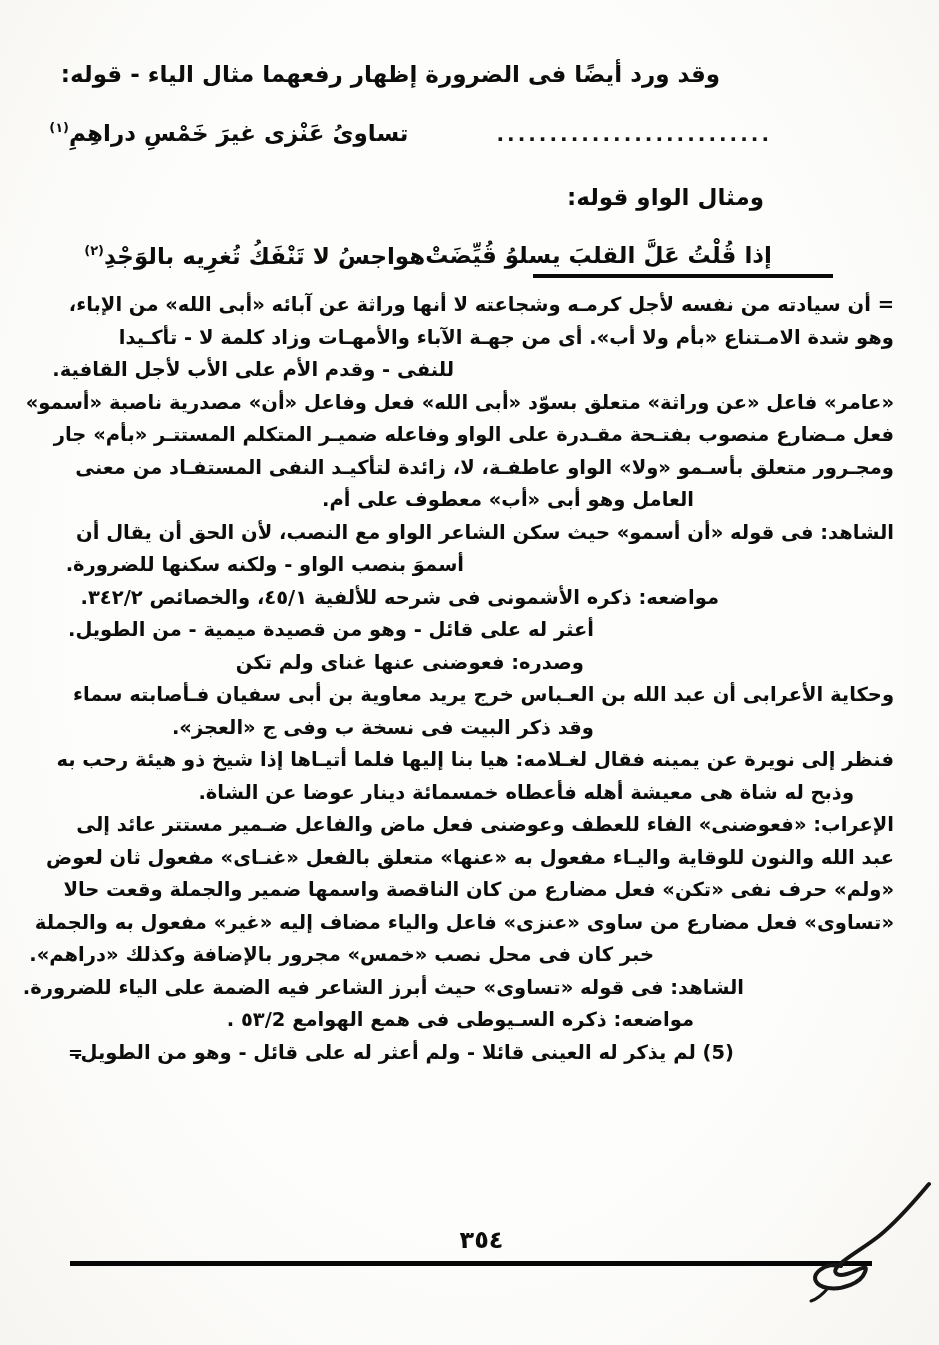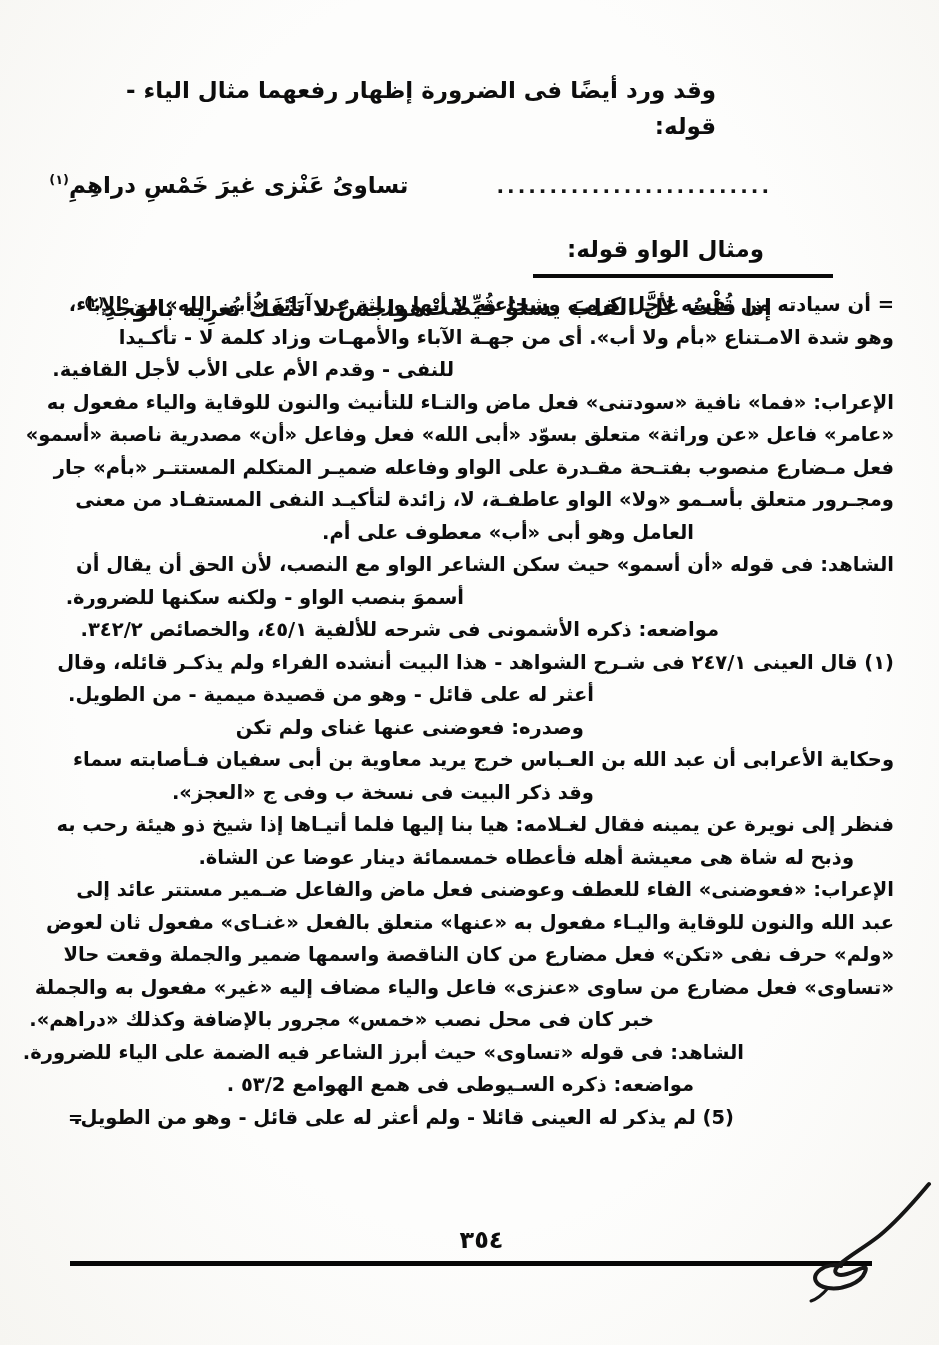--- a/index.html
+++ b/index.html
@@ -11,21 +11,21 @@
     font-family:"DejaVu Sans", sans-serif;
     color:#0d0d0d;
     overflow:hidden;
     direction:rtl;
   }
   .content{
     position:absolute;top:56px;right:49px;width:841px;
     direction:rtl;text-align:right;
     font-size:23px;font-weight:bold;
   }
-  .p1{margin:16px;padding-right:158px;line-height:36px;}
+  .p1{margin:0;padding-right:158px;line-height:36px;text-align:center;}
   .p2{margin:26px 0 0 0;padding-right:126px;line-height:36px;}
   .verse{
     display:flex;justify-content:space-between;align-items:baseline;
     margin-top:17px;padding:0 118px 0 58px;line-height:38px;
   }
   .hemistich{white-space:nowrap;}
   .dots{
     letter-spacing:3px;font-size:20px;font-weight:bold;color:#141414;
     margin-left:88px;
   }
@@ -77,29 +77,27 @@
       <span class="hemistich"><span>هواجسُ لا تَنْفَكُ تُغرِيه بالوَجْدِ</span><span class="fnmark">(٢)</span></span>
     </div>
   </div>
 
   <div class="fn-rule"></div>
 
   <div class="footnotes">
     <div class="fn-line">= أن سيادته من نفسه لأجل كرمـه وشجاعته لا أنها وراثة عن آبائه «أبى الله» من الإباء،</div>
     <div class="fn-line">وهو شدة الامـتناع «بأم ولا أب». أى من جهـة الآباء والأمهـات وزاد كلمة لا - تأكـيدا</div>
     <div class="fn-line" style="padding-right:440px">للنفى - وقدم الأم على الأب لأجل القافية.</div>
-    <div class="fn-line">الإعراب: «فما» نافية «سودتنى» فعل ماض والتـاء للتأنيث والنون للوقاية والياء مفعول به</div>
     <div class="fn-line">«عامر» فاعل «عن وراثة» متعلق بسوّد «أبى الله» فعل وفاعل «أن» مصدرية ناصبة «أسمو»</div>
     <div class="fn-line">فعل مـضارع منصوب بفتـحة مقـدرة على الواو وفاعله ضميـر المتكلم المستتـر «بأم» جار</div>
     <div class="fn-line">ومجـرور متعلق بأسـمو «ولا» الواو عاطفـة، لا، زائدة لتأكيـد النفى المستفـاد من معنى</div>
     <div class="fn-line" style="padding-right:200px">العامل وهو أبى «أب» معطوف على أم.</div>
     <div class="fn-line">الشاهد: فى قوله «أن أسمو» حيث سكن الشاعر الواو مع النصب، لأن الحق أن يقال أن</div>
     <div class="fn-line" style="padding-right:430px">أسموَ بنصب الواو - ولكنه سكنها للضرورة.</div>
     <div class="fn-line" style="padding-right:175px">مواضعه: ذكره الأشمونى فى شرحه للألفية ٤٥/١، والخصائص ٣٤٢/٢.</div>
-    <div class="fn-line">(١) قال العينى ٢٤٧/١ فى شـرح الشواهد - هذا البيت أنشده الفراء ولم يذكـر قائله، وقال</div>
     <div class="fn-line" style="padding-right:300px">أعثر له على قائل - وهو من قصيدة ميمية - من الطويل.</div>
     <div class="fn-line" style="padding-right:310px">وصدره: فعوضنى عنها غناى ولم تكن</div>
     <div class="fn-line">وحكاية الأعرابى أن عبد الله بن العـباس خرج يريد معاوية بن أبى سفيان فـأصابته سماء</div>
     <div class="fn-line" style="padding-right:300px">وقد ذكر البيت فى نسخة ب وفى ج «العجز».</div>
     <div class="fn-line">فنظر إلى نويرة عن يمينه فقال لغـلامه: هيا بنا إليها فلما أتيـاها إذا شيخ ذو هيئة رحب به</div>
     <div class="fn-line" style="padding-right:40px">وذبح له شاة هى معيشة أهله فأعطاه خمسمائة دينار عوضا عن الشاة.</div>
     <div class="fn-line">الإعراب: «فعوضنى» الفاء للعطف وعوضنى فعل ماض والفاعل ضـمير مستتر عائد إلى</div>
     <div class="fn-line">عبد الله والنون للوقاية واليـاء مفعول به «عنها» متعلق بالفعل «غنـاى» مفعول ثان لعوض</div>
     <div class="fn-line">«ولم» حرف نفى «تكن» فعل مضارع من كان الناقصة واسمها ضمير والجملة وقعت حالا</div>
     <div class="fn-line">«تساوى» فعل مضارع من ساوى «عنزى» فاعل والياء مضاف إليه «غير» مفعول به والجملة</div>

